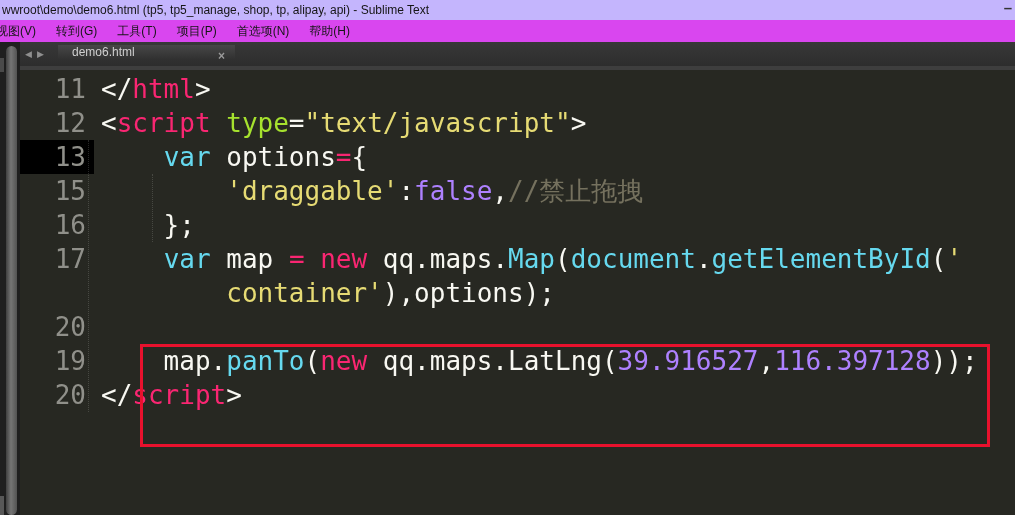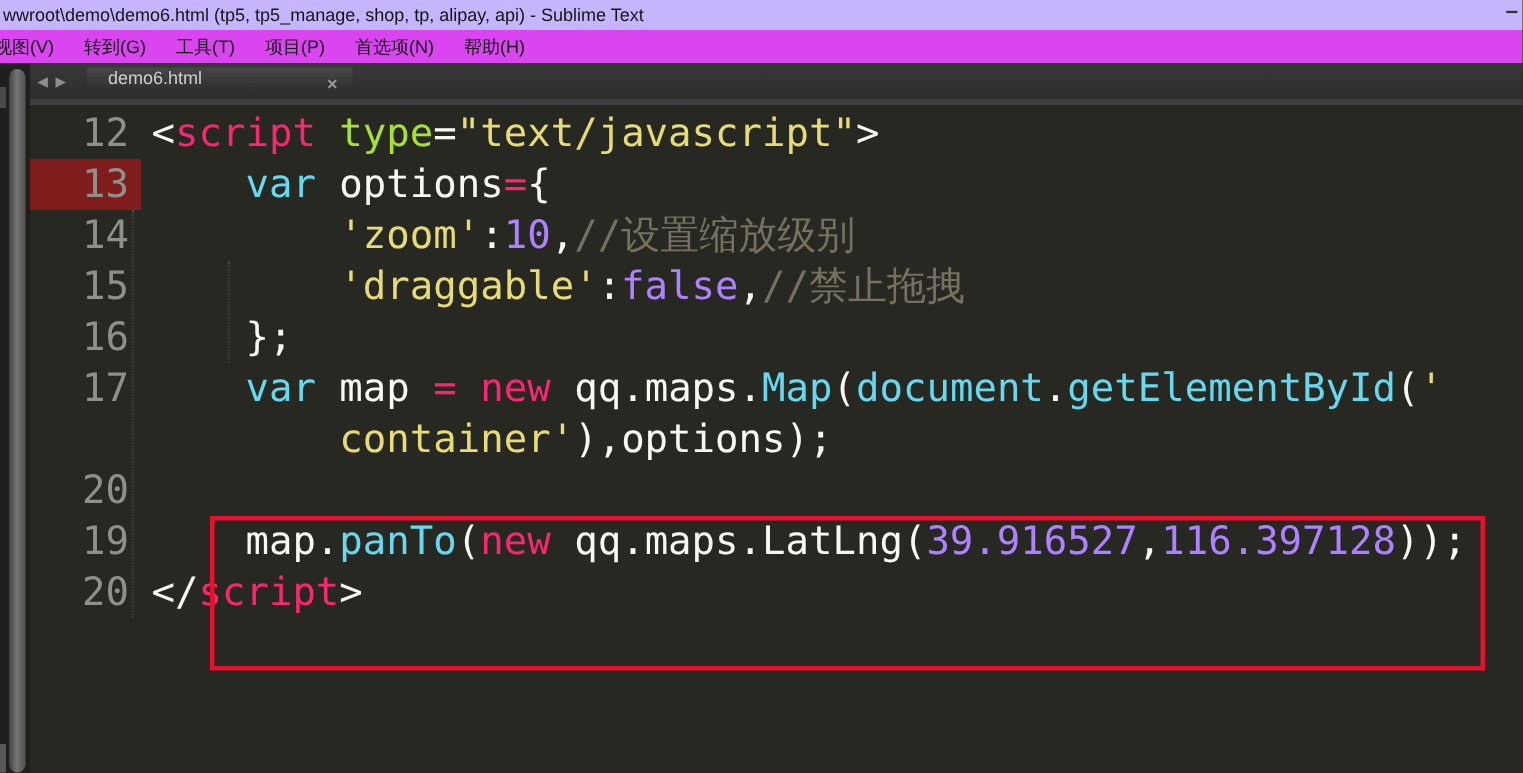--- a/index.html
+++ b/index.html
@@ -31,21 +31,21 @@
   .tab{position:absolute;left:38px;top:3px;width:177px;height:14px;
     background:linear-gradient(#474747,#313131);display:flex;align-items:flex-start}
   .tab-label{margin-left:14px;font-size:12px;color:#cfcfcf}
   .tab-close{position:absolute;right:10px;top:4px;font-size:12px;font-weight:bold;color:#9a9a9a;cursor:default}
   
   .editor{position:absolute;left:20px;top:70px;width:995px;height:445px;background:#272822;overflow:hidden}
   .code{position:absolute;left:0;top:2px;width:100%}
   .code-row{display:flex;height:34px;line-height:34px;
     font-family:"DejaVu Sans Mono",monospace;font-size:26px}
   .gutter-cell{flex:0 0 66px;text-align:right;padding-right:8px;color:#90908a}
-  .gutter-cell.hl{background:#7f1d1d}
+  .gutter-cell.hl{background:#000000}
   .code-cell{padding-left:7px;white-space:pre}
   .tk-var,.tk-cls{}
   
   .guide{position:absolute;width:0;border-left:1px dotted rgba(255,255,255,0.15)}
   .guide-a{left:88px;top:140px;height:272px}
   .guide-b{left:152px;top:174px;height:68px}
   
   .annotation-rect{position:absolute;left:140px;top:344px;width:844px;height:97px;
     border:3px solid #e8112d;pointer-events:none}
 </style>
@@ -82,30 +82,30 @@
   <div class="tab">
     <span class="tab-label">demo6.html</span>
     <span class="tab-close">×</span>
   </div>
   <div class="tabbar-bottom"></div>
 </div>
 
 <div class="editor">
   <div class="code">
       <div class="code-row">
+        <div class="gutter-cell">11</div>
+        <div class="code-cell"><span class="tk-plain">&lt;/</span><span class="tk-tag">html</span><span class="tk-plain">&gt;</span></div>
+      </div>
+      <div class="code-row">
         <div class="gutter-cell">12</div>
         <div class="code-cell"><span class="tk-plain">&lt;</span><span class="tk-tag">script</span><span class="tk-plain"> </span><span class="tk-attr">type</span><span class="tk-plain">=</span><span class="tk-str">"text/javascript"</span><span class="tk-plain">&gt;</span></div>
       </div>
       <div class="code-row">
         <div class="gutter-cell hl">13</div>
         <div class="code-cell"><span class="tk-plain">    </span><span class="tk-var">var</span><span class="tk-plain"> options</span><span class="tk-kw">=</span><span class="tk-plain">{</span></div>
-      </div>
-      <div class="code-row">
-        <div class="gutter-cell">14</div>
-        <div class="code-cell"><span class="tk-plain">        </span><span class="tk-str">'zoom'</span><span class="tk-plain">:</span><span class="tk-num">10</span><span class="tk-plain">,</span><span class="tk-com">//设置缩放级别</span></div>
       </div>
       <div class="code-row">
         <div class="gutter-cell">15</div>
         <div class="code-cell"><span class="tk-plain">        </span><span class="tk-str">'draggable'</span><span class="tk-plain">:</span><span class="tk-num">false</span><span class="tk-plain">,</span><span class="tk-com">//禁止拖拽</span></div>
       </div>
       <div class="code-row">
         <div class="gutter-cell">16</div>
         <div class="code-cell"><span class="tk-plain">    };</span></div>
       </div>
       <div class="code-row">

